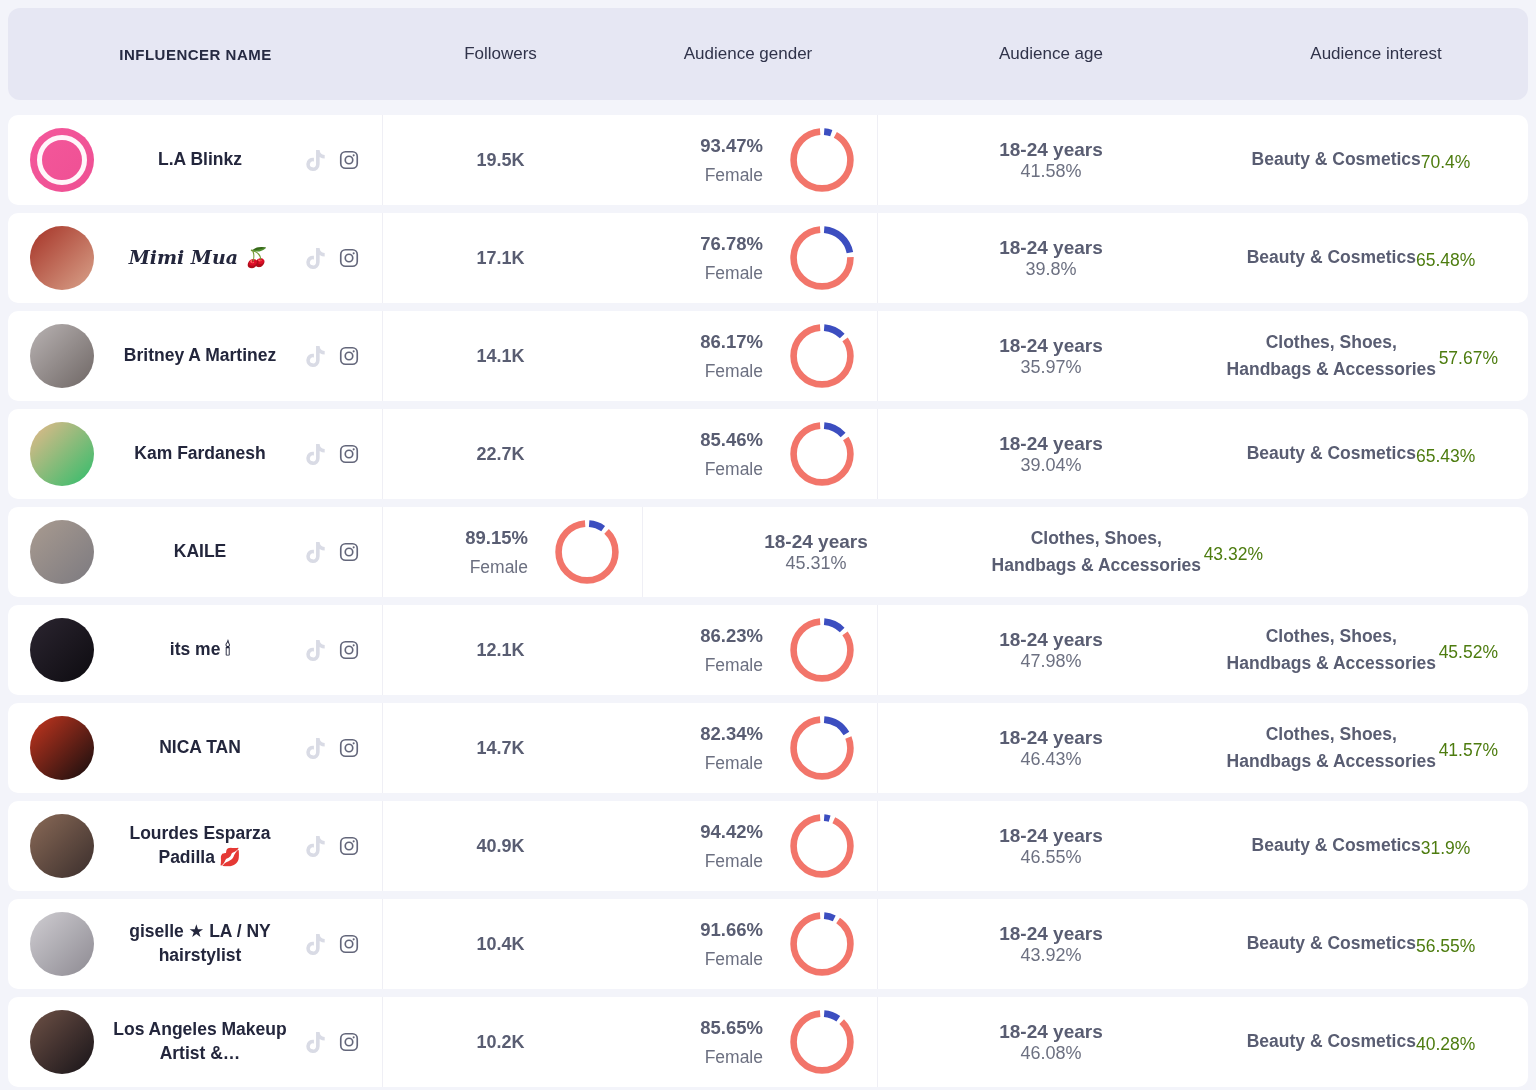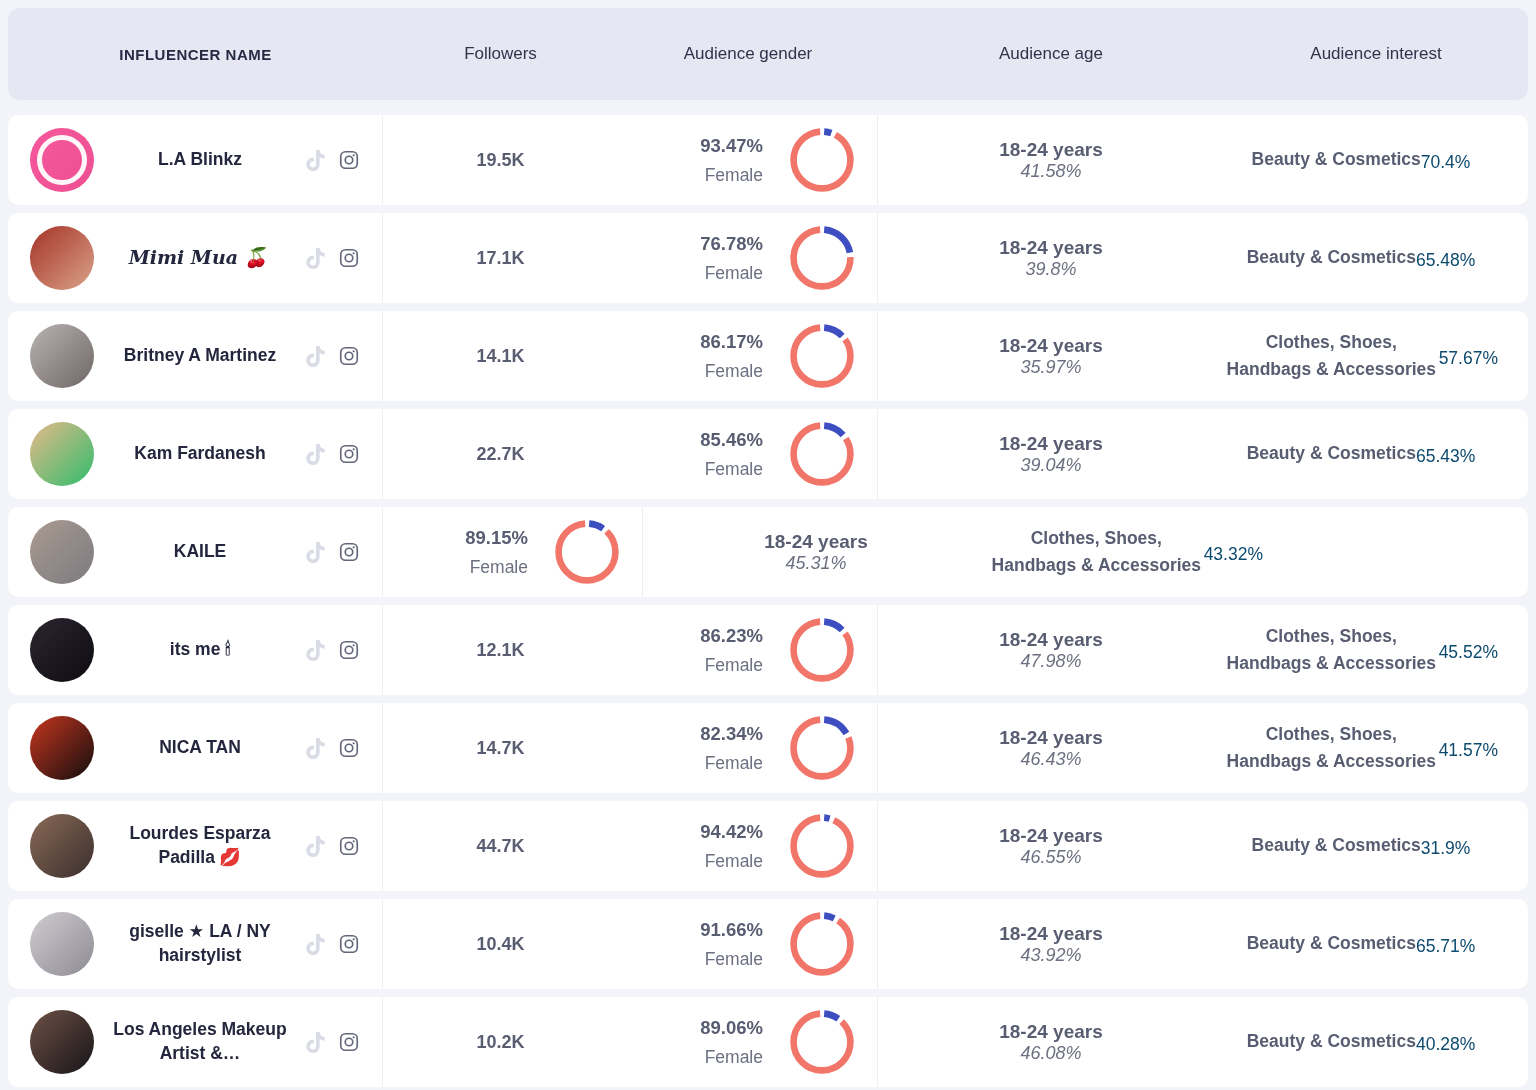--- a/index.html
+++ b/index.html
@@ -62,28 +62,28 @@
 
   .gender-cell { justify-content: flex-end; gap: 26px; padding-right: 22px; }
   .gender-text { text-align: right; }
   .gender-text .pct   { font-size: 18.5px; font-weight: 700; color: #595d72; }
   .gender-text .glbl  { font-size: 17.5px; color: #6c7081; margin-top: 8px; }
   .donut { width: 66px; height: 66px; }
   .donut svg { width: 66px; height: 66px; display: block; }
 
   .age-cell { flex-direction: column; }
   .age-cell .range { font-size: 19px; font-weight: 700; color: #595d72; }
-  .age-cell .apct  { font-size: 18px; color: #6c7081; margin-top: 0; font-style: italic; }
+  .age-cell .apct  { font-size: 18px; color: #6c7081; margin-top: 0; }
 
   .interest-cell { padding-right: 30px; }
   .interest-cell .iname {
     font-size: 17.5px; font-weight: 700; color: #595d72;
     text-align: center; line-height: 1.55; max-width: 262px;
   }
-  .interest-cell .ipct { font-size: 17.5px; color: #0c4a6e; margin-top: 5px; }
+  .interest-cell .ipct { font-size: 17.5px; color: #4d7c0f; margin-top: 5px; }
 </style>
 </head>
 <body>
 
 <div class="wrap">
   <div class="thead">
     <div class="th first c-name">INFLUENCER NAME</div>
     <div class="th c-followers">Followers</div>
     <div class="th c-gender">Audience gender</div>
     <div class="th c-age">Audience age</div>
@@ -422,21 +422,21 @@
         <span class="icon-insta">
           <svg width="22" height="22" viewBox="0 0 24 24" fill="none" stroke="currentColor" stroke-width="1.8" aria-hidden="true">
             <rect x="3" y="3" width="18" height="18" rx="5.2"></rect>
             <circle cx="12" cy="12" r="4.1"></circle>
             <circle cx="17.1" cy="6.9" r="1.15" fill="currentColor" stroke="none"></circle>
           </svg>
         </span>
       </div>
     </div>
     <div class="cell followers-cell c-followers">
-      <span>44.7K</span>
+      <span>40.9K</span>
     </div>
     <div class="cell gender-cell c-gender">
       <div class="gender-text">
         <div class="pct">94.42%</div>
         <div class="glbl">Female</div>
       </div>
       <div class="donut">
             <svg viewBox="0 0 36 36">
               <g transform="rotate(-90 18 18)">
                 <circle cx="18" cy="18" r="15.5" fill="none" stroke="#3c4ec0" stroke-width="3.6" stroke-dasharray="3.0343269721796218 94.35504528910396" stroke-dashoffset="-1.2"></circle>
@@ -490,21 +490,21 @@
               </g>
             </svg>
           </div>
     </div>
     <div class="cell age-cell c-age">
       <div class="range">18-24 years</div>
       <div class="apct">43.92%</div>
     </div>
     <div class="cell interest-cell c-interest">
       <div class="iname">Beauty &amp; Cosmetics</div>
-      <div class="ipct">65.71%</div>
+      <div class="ipct">56.55%</div>
     </div>
   </div>
 
   <div class="row">
     <div class="cell name-cell c-name">
       <div class="avatar" style="background: linear-gradient(135deg, rgb(110, 81, 70), rgb(23, 19, 24));"></div>
       <div class="name">Los Angeles Makeup Artist &amp;…</div>
       <div class="icons">
         <span class="icon-tiktok">
           <svg width="19" height="21" viewBox="0 0 448 512" fill="currentColor" aria-hidden="true">
@@ -518,21 +518,21 @@
             <circle cx="17.1" cy="6.9" r="1.15" fill="currentColor" stroke="none"></circle>
           </svg>
         </span>
       </div>
     </div>
     <div class="cell followers-cell c-followers">
       <span>10.2K</span>
     </div>
     <div class="cell gender-cell c-gender">
       <div class="gender-text">
-        <div class="pct">89.06%</div>
+        <div class="pct">85.65%</div>
         <div class="glbl">Female</div>
       </div>
       <div class="donut">
             <svg viewBox="0 0 36 36">
               <g transform="rotate(-90 18 18)">
                 <circle cx="18" cy="18" r="15.5" fill="none" stroke="#3c4ec0" stroke-width="3.6" stroke-dasharray="8.254397325384423 89.13497493589917" stroke-dashoffset="-1.2"></circle>
                 <circle cx="18" cy="18" r="15.5" fill="none" stroke="#f2756a" stroke-width="3.6" stroke-dasharray="84.33497493589915 13.054397325384429" stroke-dashoffset="-11.854397325384422"></circle>
               </g>
             </svg>
           </div>

